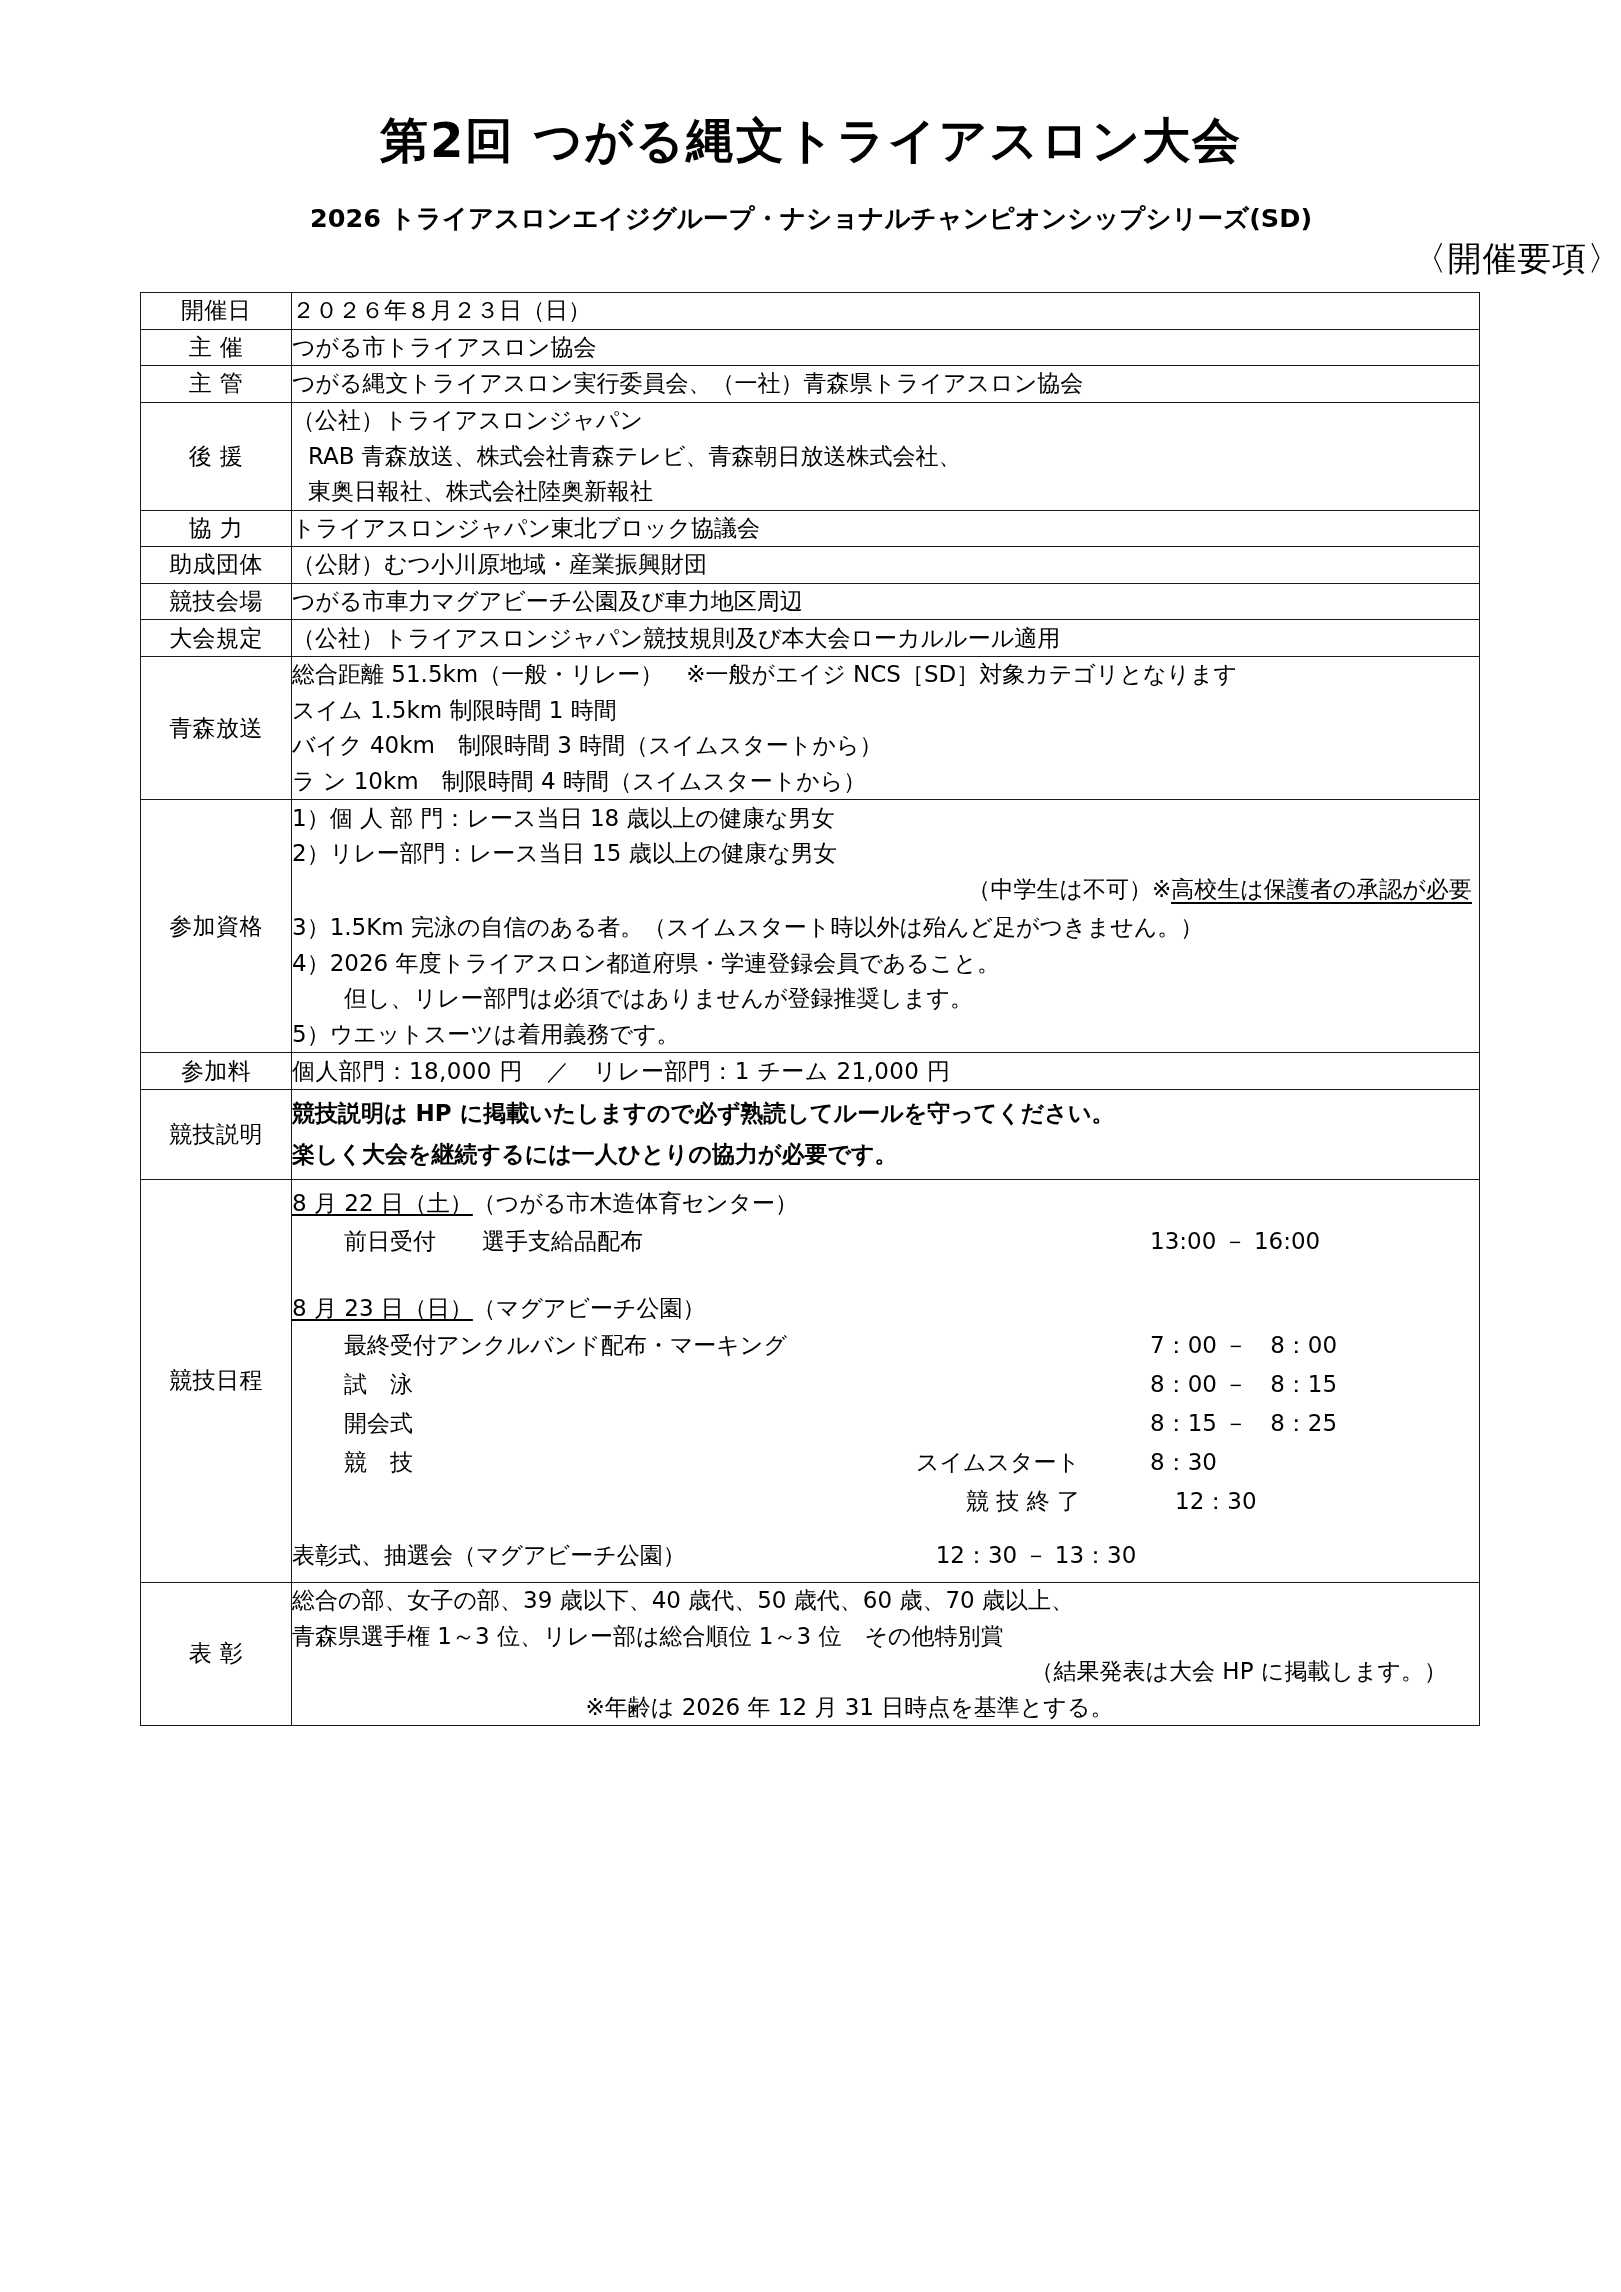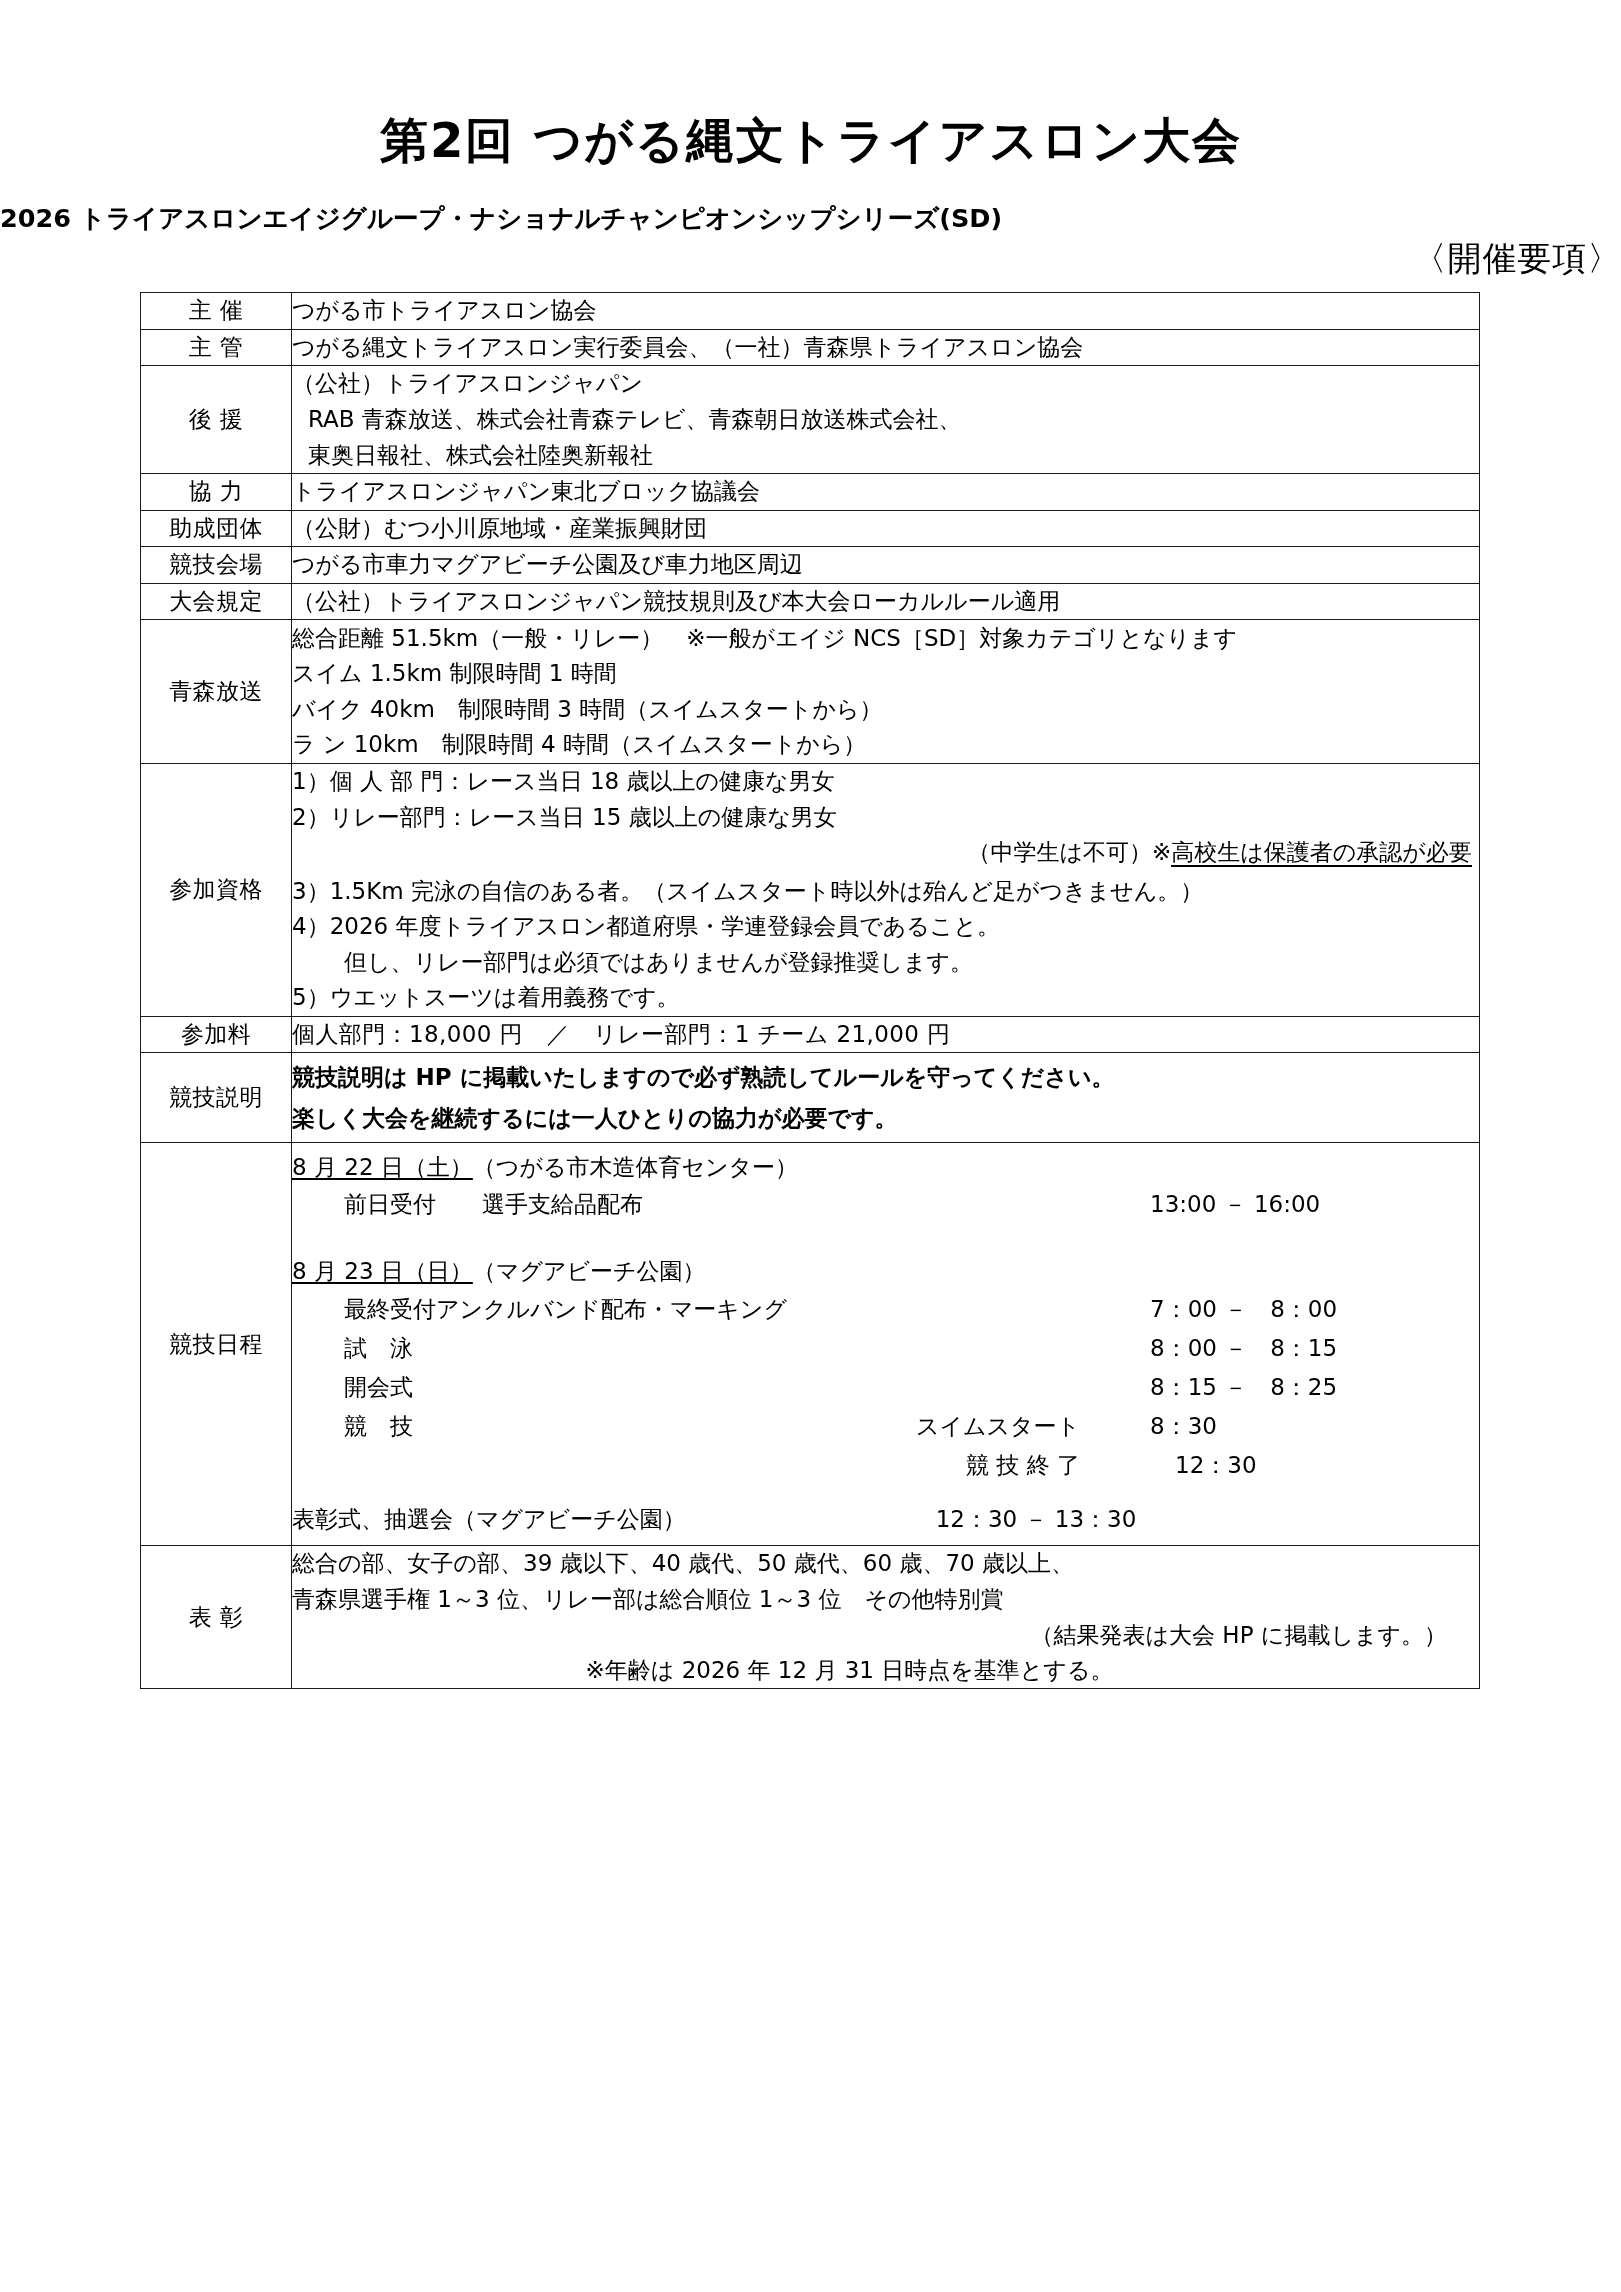--- a/index.html
+++ b/index.html
@@ -33,21 +33,21 @@
     font-size: 48px;
     font-weight: bold;
     letter-spacing: 1.8px;
     line-height: 1.05;
     white-space: nowrap;
   }
   .doc-subtitle {
     position: absolute;
     left: 0; top: 201px;
     width: 1622px;
-    text-align: left;
+    text-align: center;
     font-size: 25.5px;
     font-weight: bold;
     letter-spacing: 0px;
     white-space: nowrap;
   }
   .doc-heading {
     position: absolute;
     left: 0; top: 236px;
     width: 1622px;
     text-align: right;
@@ -122,20 +122,26 @@
 
 <div class="page">
 
   <div class="doc-title">第2回 つがる縄文トライアスロン大会</div>
   <div class="doc-subtitle">2026 トライアスロンエイジグループ・ナショナルチャンピオンシップシリーズ(SD)</div>
   <div class="doc-heading">〈開催要項〉</div>
 
   <table class="outline">
 
     <tbody>
+        <tr>
+      <td class="lab">開催日</td>
+      <td class="val">
+        <div class="line">２０２６年８月２３日（日）</div>
+      </td>
+    </tr>
 
     <tr>
       <td class="lab">主 催</td>
       <td class="val">
         <div class="line">つがる市トライアスロン協会</div>
       </td>
     </tr>
 
     <tr>
       <td class="lab">主 管</td>

